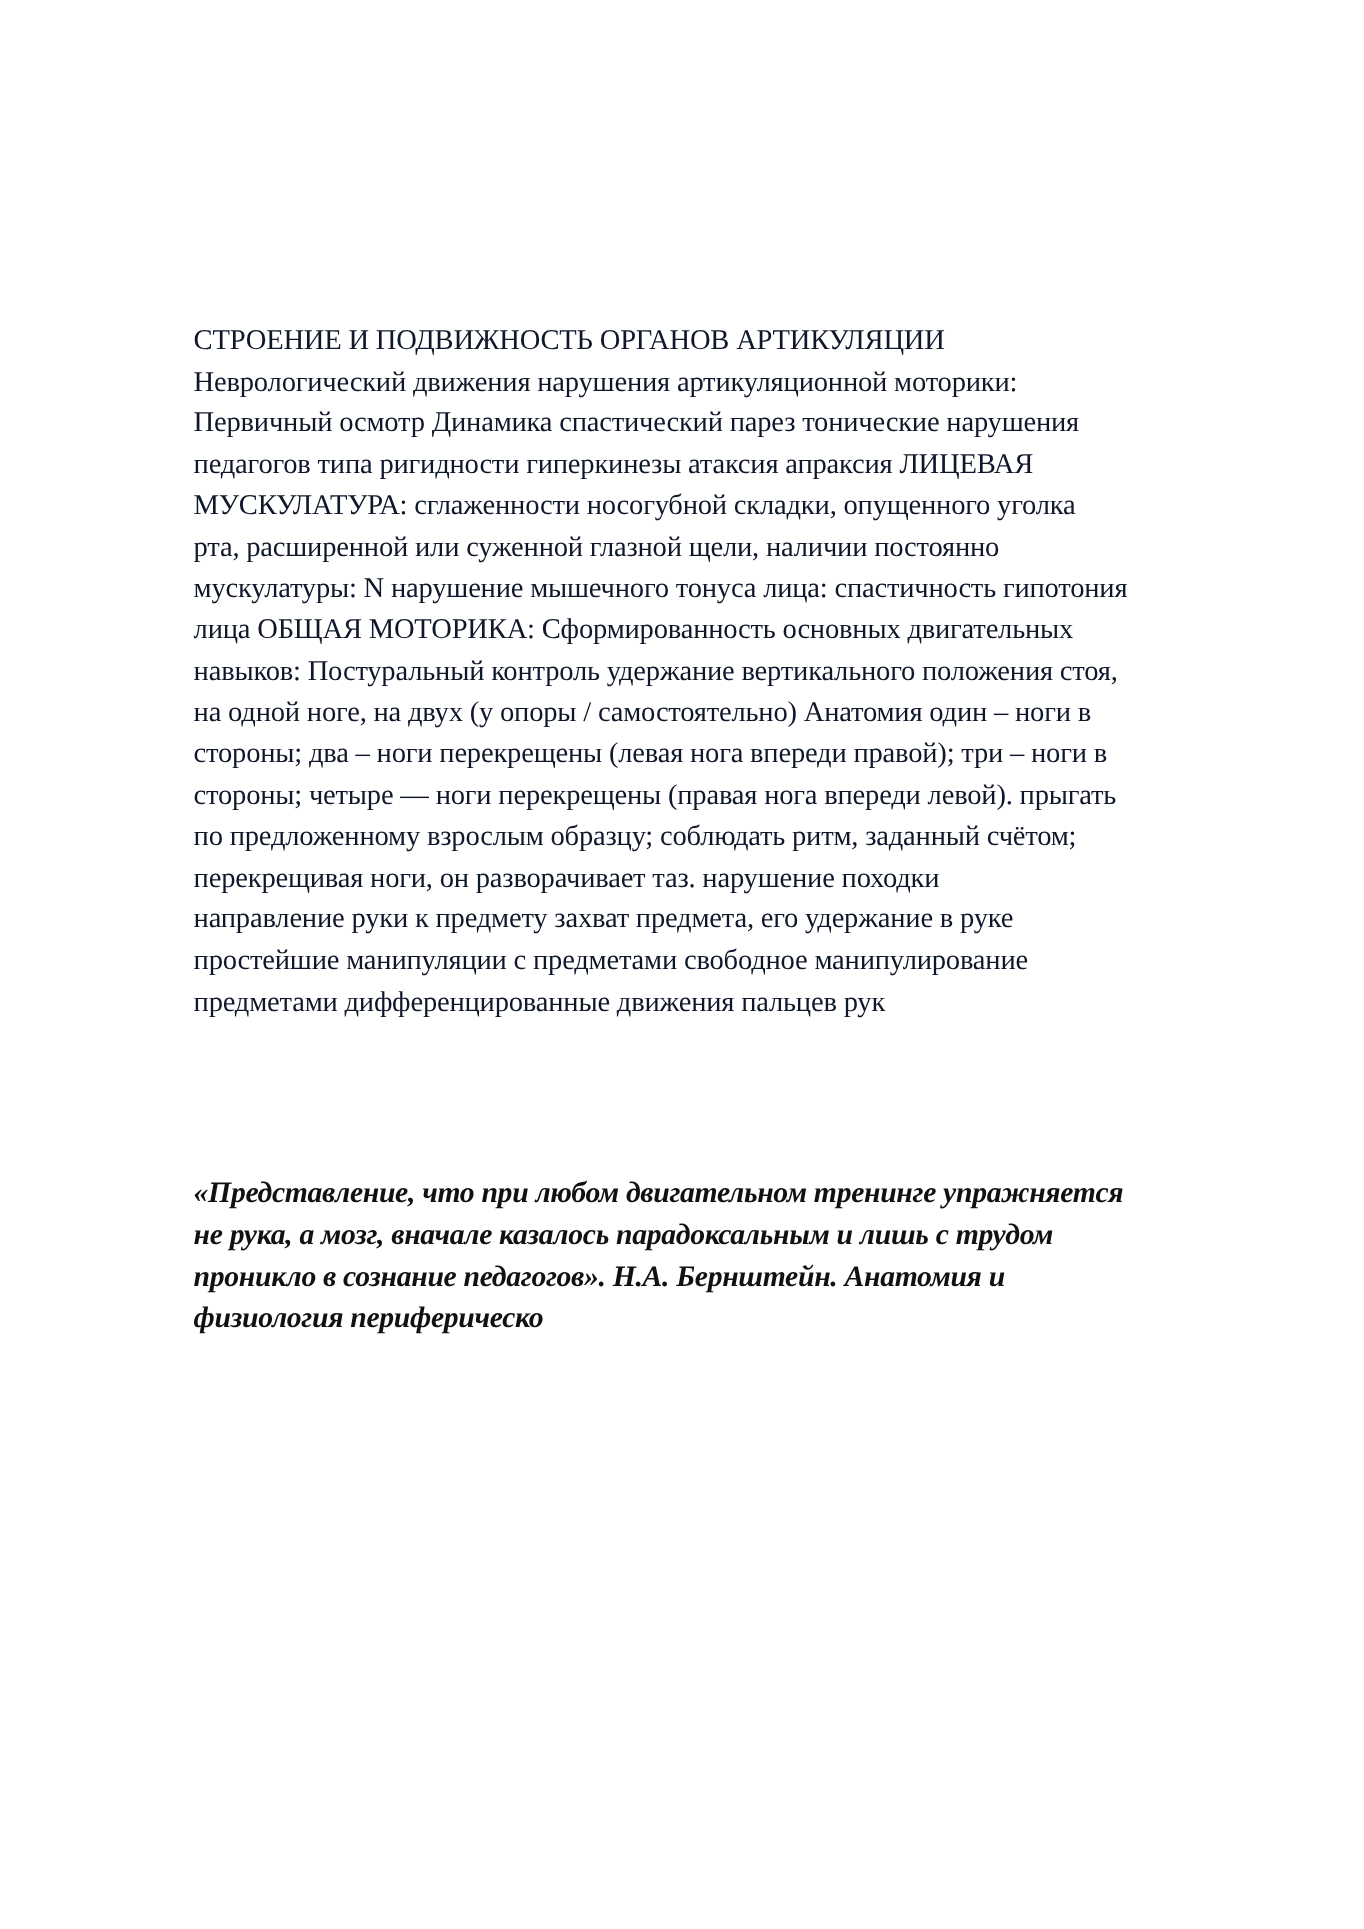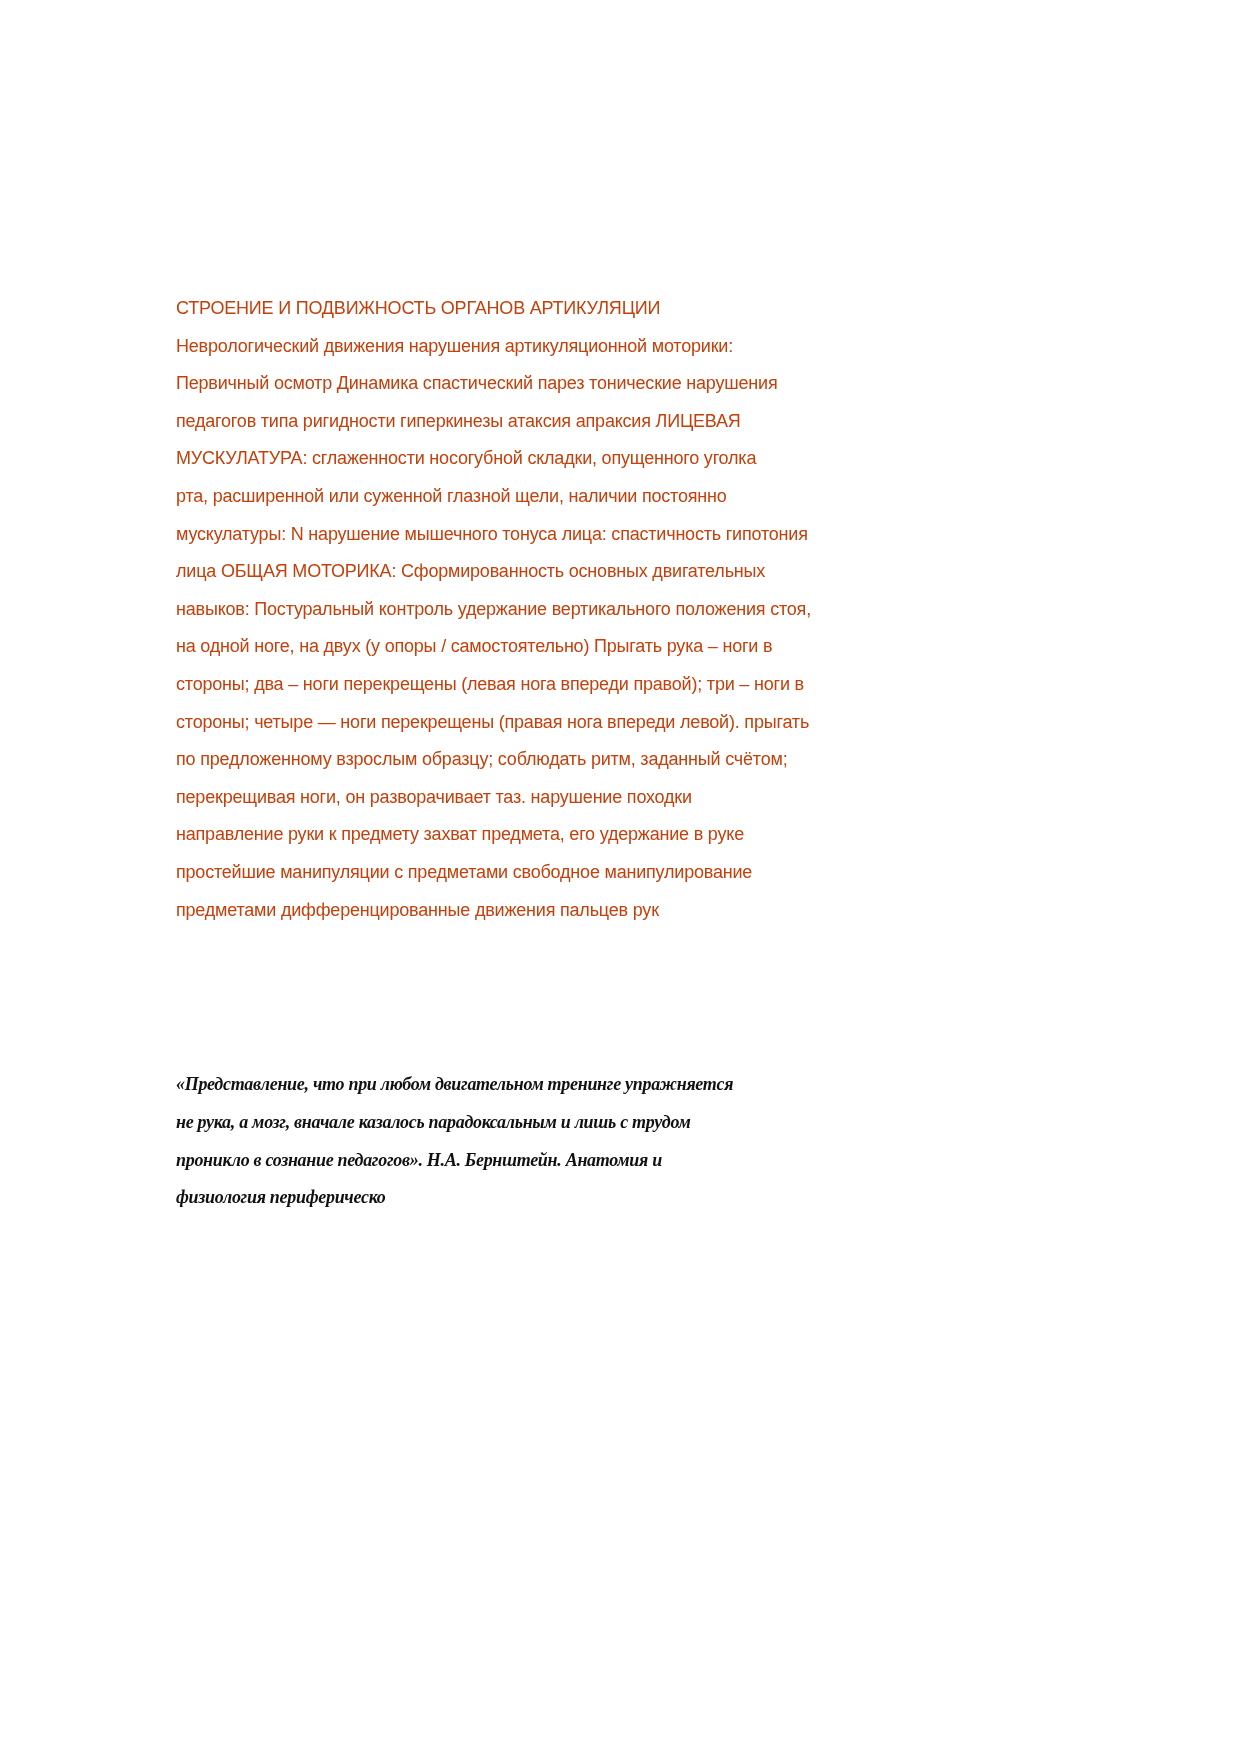--- a/index.html
+++ b/index.html
@@ -19,37 +19,37 @@
       top: 0;
       width: 1240px;
       height: 1754px;
       background: #ffffff;
     }
     .body-text {
       position: absolute;
       left: 176px;
       top: 290px;
       width: 1000px;
-      font-family: Liberation Sans, sans-serif;
-      font-size: 18px;
+      font-family: Liberation Serif, serif;
+      font-size: 26px;
       line-height: 37.6px;
-      color: #c2410c;
+      color: #0f172a;
       letter-spacing: -0.2px;
     }
     .body-text .line {
       display: block;
       white-space: nowrap;
     }
     .quote {
       position: absolute;
       left: 176px;
       top: 1066px;
       width: 1000px;
       font-family: "Liberation Serif", serif;
-      font-size: 18px;
+      font-size: 27px;
       font-style: italic;
       font-weight: bold;
       line-height: 37.8px;
       color: #111111;
       letter-spacing: -0.3px;
     }
     .quote .line {
       display: block;
       white-space: nowrap;
     }
@@ -62,21 +62,21 @@
   <div class="body-text">
     <span class="line">СТРОЕНИЕ И ПОДВИЖНОСТЬ ОРГАНОВ АРТИКУЛЯЦИИ</span>
     <span class="line">Неврологический движения нарушения артикуляционной моторики:</span>
     <span class="line">Первичный осмотр Динамика спастический парез тонические нарушения</span>
     <span class="line">педагогов типа ригидности гиперкинезы атаксия апраксия ЛИЦЕВАЯ</span>
     <span class="line">МУСКУЛАТУРА: сглаженности носогубной складки, опущенного уголка</span>
     <span class="line">рта, расширенной или суженной глазной щели, наличии постоянно</span>
     <span class="line">мускулатуры: N нарушение мышечного тонуса лица: спастичность гипотония</span>
     <span class="line">лица ОБЩАЯ МОТОРИКА: Сформированность основных двигательных</span>
     <span class="line">навыков: Постуральный контроль удержание вертикального положения стоя,</span>
-    <span class="line">на одной ноге, на двух (у опоры / самостоятельно) Прыгать рука – ноги в</span>
+    <span class="line">на одной ноге, на двух (у опоры / самостоятельно) Анатомия один – ноги в</span>
     <span class="line">стороны; два – ноги перекрещены (левая нога впереди правой); три – ноги в</span>
     <span class="line">стороны; четыре — ноги перекрещены (правая нога впереди левой). прыгать</span>
     <span class="line">по предложенному взрослым образцу; соблюдать ритм, заданный счётом;</span>
     <span class="line">перекрещивая ноги, он разворачивает таз. нарушение походки</span>
     <span class="line">направление руки к предмету захват предмета, его удержание в руке</span>
     <span class="line">простейшие манипуляции с предметами свободное манипулирование</span>
     <span class="line">предметами дифференцированные движения пальцев рук</span>
   </div>
 
   <div class="quote">

